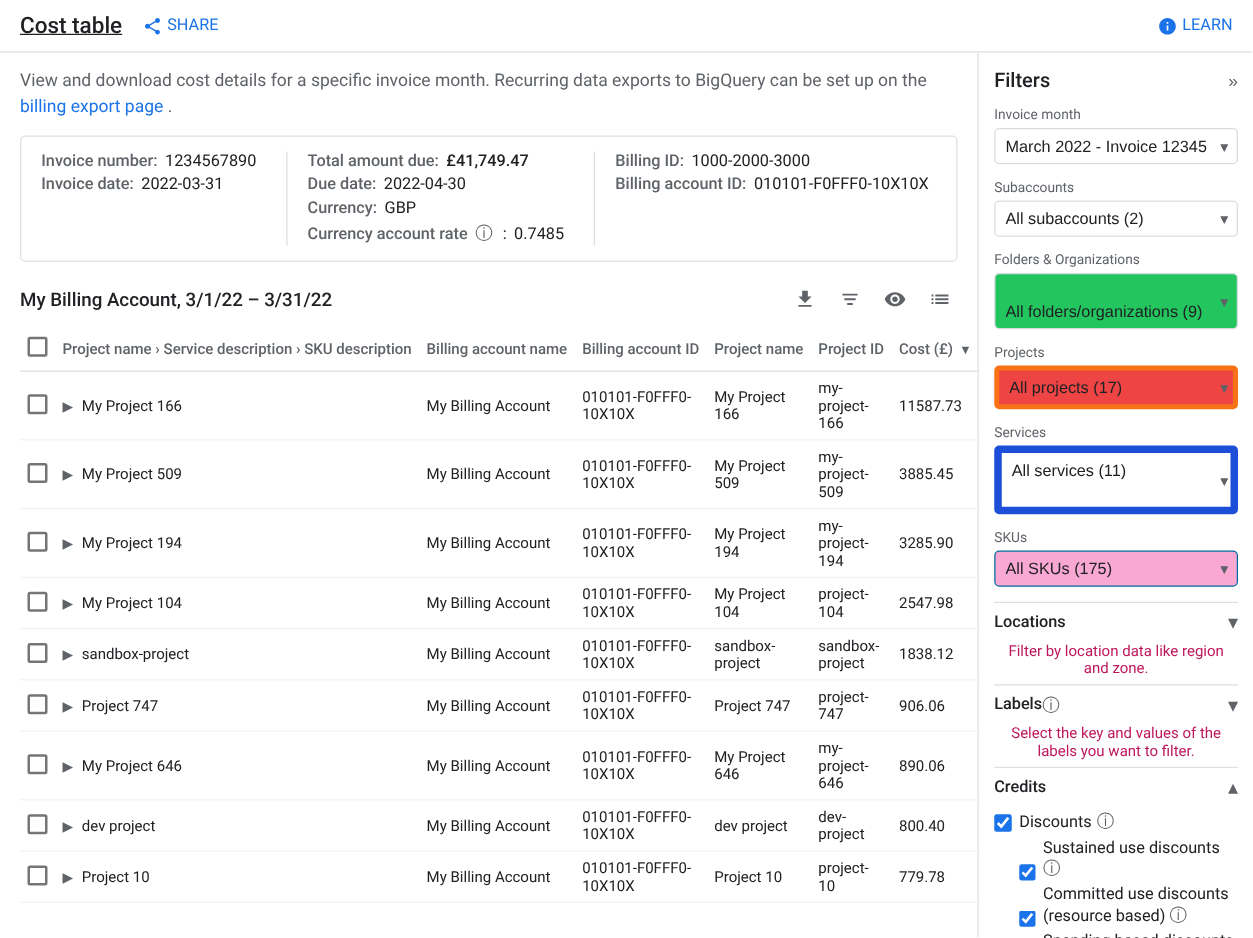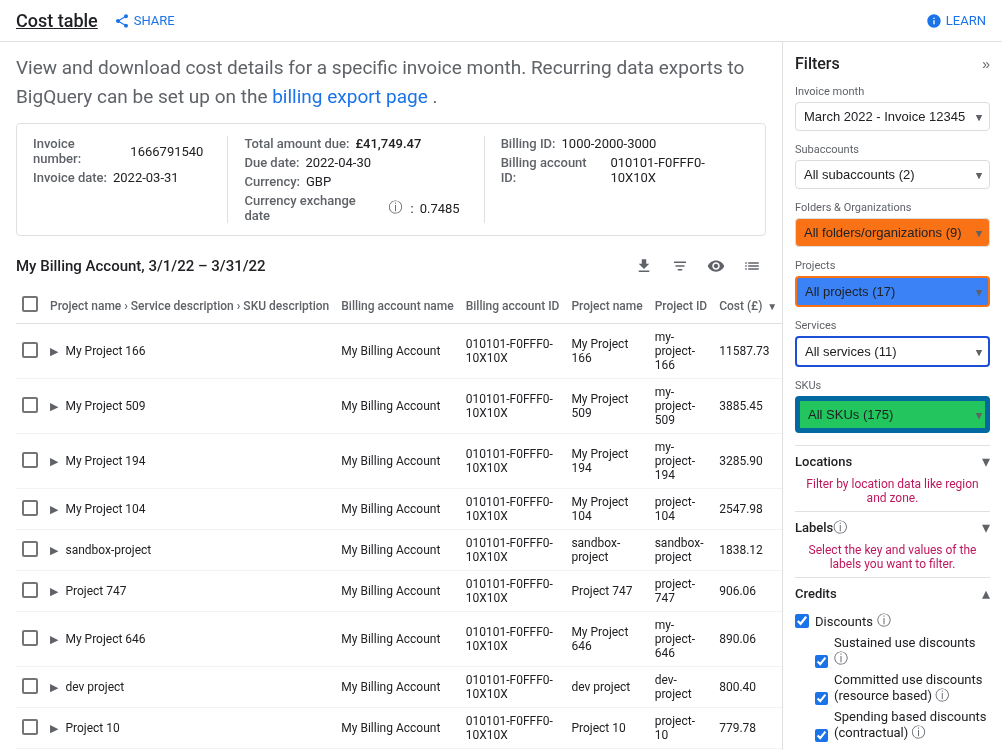--- a/index.html
+++ b/index.html
@@ -7,21 +7,21 @@
 
     .app-header { display: flex; align-items: center; padding: 10px 16px; border-bottom: 1px solid #e0e0e0; background: #fff; }
     .app-header-title { font-size: 18px; font-weight: 500; color: #202124; margin-right: 16px; text-decoration: underline; }
     .share-btn { display: flex; align-items: center; gap: 4px; color: #1a73e8; font-size: 13px; text-decoration: none; cursor: pointer; margin-right: auto; }
     .learn-btn { display: flex; align-items: center; gap: 4px; color: #1a73e8; font-size: 13px; text-decoration: none; cursor: pointer; }
 
     .main-layout { display: flex; flex: 1; overflow: hidden; }
 
     .content-area { flex: 1; overflow-y: auto; padding: 12px 16px; }
 
-    .description-text { font-size: 19px; color: #5f6368; margin-bottom: 12px; line-height: 1.5; }
+    .description-text { font-size: 14px; color: #5f6368; margin-bottom: 12px; line-height: 1.5; }
     .description-text a { color: #1a73e8; text-decoration: none; }
 
     .invoice-info { display: flex; gap: 24px; border: 1px solid #e0e0e0; padding: 12px 16px; border-radius: 4px; margin-bottom: 16px; }
     .invoice-col { display: flex; flex-direction: column; gap: 4px; }
     .invoice-row { display: flex; gap: 6px; align-items: center; font-size: 13px; }
     .invoice-label { color: #5f6368; font-weight: 500; }
     .invoice-value { color: #202124; }
 
     .table-header-row { display: flex; align-items: center; justify-content: space-between; margin-bottom: 8px; }
     .table-title { font-size: 15px; font-weight: 500; }
@@ -43,21 +43,21 @@
 
     .filter-group { margin-bottom: 12px; }
     .filter-label { font-size: 11px; color: #5f6368; margin-bottom: 4px; }
     .filter-select-wrapper { position: relative; width: 100%; }
     .filter-select-wrapper::after { content: '▾'; position: absolute; right: 8px; top: 50%; transform: translateY(-50%); color: #5f6368; pointer-events: none; font-size: 12px; }
 
     .filter-section-header { display: flex; align-items: center; justify-content: space-between; padding: 6px 0; border-top: 1px solid #e0e0e0; cursor: pointer; }
     .filter-section-title { font-size: 13px; font-weight: 500; }
     .filter-section-desc { font-size: 12px; color: #be185d; margin-bottom: 6px; text-align: center; }
 
-    .checkbox-item { display: flex; align-items: flex-start; gap: 6px; padding: 3px 0; font-size: 13px; }
+    .checkbox-item { display: flex; align-items: center; gap: 6px; padding: 3px 0; font-size: 13px; }
     .checkbox-item input[type="checkbox"] { margin-top: 2px; accent-color: #1a73e8; width: 14px; height: 14px; }
     .checkbox-item-label { display: flex; align-items: center; gap: 4px; }
     .help-icon { color: #5f6368; font-size: 14px; cursor: pointer; }
     .sub-checkbox-item { display: flex; align-items: flex-end; gap: 6px; padding: 2px 0 2px 20px; font-size: 13px; }
 
     .sort-icon { display: inline-block; font-size: 10px; color: #5f6368; margin-left: 2px; cursor: pointer; }
   </style>
 </head>
 <body>
 
@@ -84,42 +84,42 @@
     <p class="description-text">
       <span>View and download cost details for a specific invoice month. Recurring data exports to BigQuery can be set up on the</span>
       <a href="#">billing export page</a>
       <span>.</span>
     </p>
 
     <div class="invoice-info">
       <div class="invoice-col">
         <div class="invoice-row">
           <span class="invoice-label">Invoice number:</span>
-          <span class="invoice-value">1666791540</span>
+          <span class="invoice-value">1234567890</span>
         </div>
         <div class="invoice-row">
           <span class="invoice-label">Invoice date:</span>
           <span class="invoice-value">2022-03-31</span>
         </div>
       </div>
       <div class="invoice-col" style="border-left:1px solid #e0e0e0;padding-left:16px;">
         <div class="invoice-row">
           <span class="invoice-label">Total amount due:</span>
           <span class="invoice-value" style="font-weight:500">£41,749.47</span>
         </div>
         <div class="invoice-row">
           <span class="invoice-label">Due date:</span>
           <span class="invoice-value">2022-04-30</span>
         </div>
         <div class="invoice-row">
           <span class="invoice-label">Currency:</span>
           <span class="invoice-value">GBP</span>
         </div>
         <div class="invoice-row">
-          <span class="invoice-label">Currency exchange date</span>
+          <span class="invoice-label">Currency account rate</span>
           <span style="color:#5f6368;cursor:pointer;font-size:14px">ⓘ</span>
           <span style="margin-left:2px">:</span>
           <span class="invoice-value">0.7485</span>
         </div>
       </div>
       <div class="invoice-col" style="border-left:1px solid #e0e0e0;padding-left:16px;">
         <div class="invoice-row">
           <span class="invoice-label">Billing ID:</span>
           <span class="invoice-value">1000-2000-3000</span>
         </div>
@@ -304,51 +304,51 @@
         <select style="width:100%;border:1px solid #dadce0;border-radius:4px;padding:6px 24px 6px 8px;font-size:13px;color:#202124;background:#fff;cursor:pointer;appearance:none;outline:none;">
           <option>All subaccounts (2)</option>
         </select>
         <span style="position:absolute;right:8px;top:50%;transform:translateY(-50%);pointer-events:none;font-size:12px;color:#5f6368;">▾</span>
       </div>
     </div>
 
     <div class="filter-group">
       <div class="filter-label">Folders &amp; Organizations</div>
       <div class="filter-select-wrapper">
-        <select style="width:100%;border:1px solid #dadce0;border-radius:4px;padding:6px 24px 6px 8px;font-size:13px;color:#202124;background:#f97316;cursor:pointer;appearance:none;outline:none;">
+        <select style="width:100%;border:1px solid #dadce0;border-radius:4px;padding:22px 24px 6px 8px;font-size:13px;color:#202124;background:#22c55e;cursor:pointer;appearance:none;outline:none;">
           <option>All folders/organizations (9)</option>
         </select>
         <span style="position:absolute;right:8px;top:50%;transform:translateY(-50%);pointer-events:none;font-size:12px;color:#5f6368;">▾</span>
       </div>
     </div>
 
     <div class="filter-group">
       <div class="filter-label">Projects</div>
       <div class="filter-select-wrapper">
-        <select style="width:100%;border:2px solid #f97316;border-radius:4px;padding:6px 24px 6px 8px;font-size:13px;color:#202124;background:#3b82f6;cursor:pointer;appearance:none;outline:none;">
+        <select style="width:100%;border:4px solid #f97316;border-radius:4px;padding:6px 24px 6px 8px;font-size:13px;color:#202124;background:#ef4444;cursor:pointer;appearance:none;outline:none;">
           <option>All projects (17)</option>
         </select>
         <span style="position:absolute;right:8px;top:50%;transform:translateY(-50%);pointer-events:none;font-size:12px;color:#5f6368;">▾</span>
       </div>
     </div>
 
     <div class="filter-group">
       <div class="filter-label">Services</div>
       <div class="filter-select-wrapper">
-        <select style="width:100%;border:2px solid #1d4ed8;border-radius:4px;padding:6px 24px 6px 8px;font-size:13px;color:#202124;background:#fff;cursor:pointer;appearance:none;outline:none;">
+        <select style="width:100%;border:6px solid #1d4ed8;border-radius:4px;padding:6px 24px 22px 8px;font-size:13px;color:#202124;background:#fff;cursor:pointer;appearance:none;outline:none;">
           <option>All services (11)</option>
         </select>
         <span style="position:absolute;right:8px;top:50%;transform:translateY(-50%);pointer-events:none;font-size:12px;color:#5f6368;">▾</span>
       </div>
     </div>
 
     <div class="filter-group">
       <div class="filter-label">SKUs</div>
       <div class="filter-select-wrapper">
-        <select style="width:100%;border:5px solid #0369a1;border-radius:4px;padding:6px 24px 6px 8px;font-size:13px;color:#202124;background:#22c55e;cursor:pointer;appearance:none;outline:none;">
+        <select style="width:100%;border:1px solid #0369a1;border-radius:4px;padding:6px 24px 6px 8px;font-size:13px;color:#202124;background:#f9a8d4;cursor:pointer;appearance:none;outline:none;">
           <option>All SKUs (175)</option>
         </select>
         <span style="position:absolute;right:8px;top:50%;transform:translateY(-50%);pointer-events:none;font-size:12px;color:#5f6368;">▾</span>
       </div>
     </div>
 
     <div class="filter-section-header">
       <span class="filter-section-title">Locations</span>
       <span style="font-size:16px;color:#5f6368;">▾</span>
     </div>

